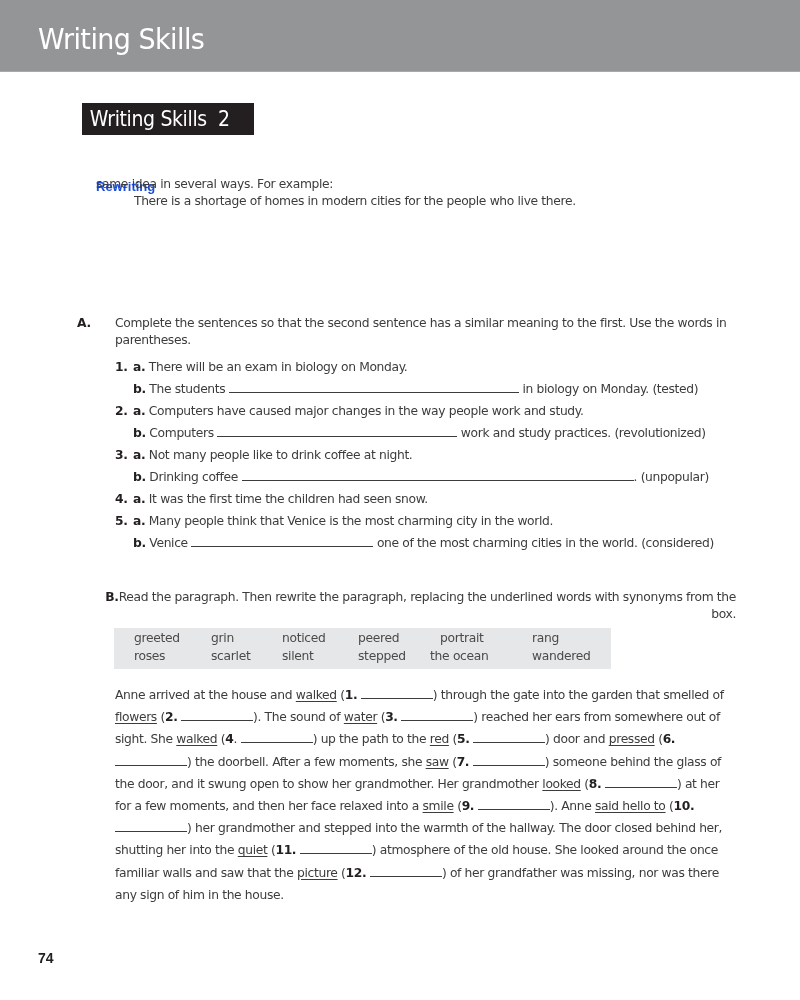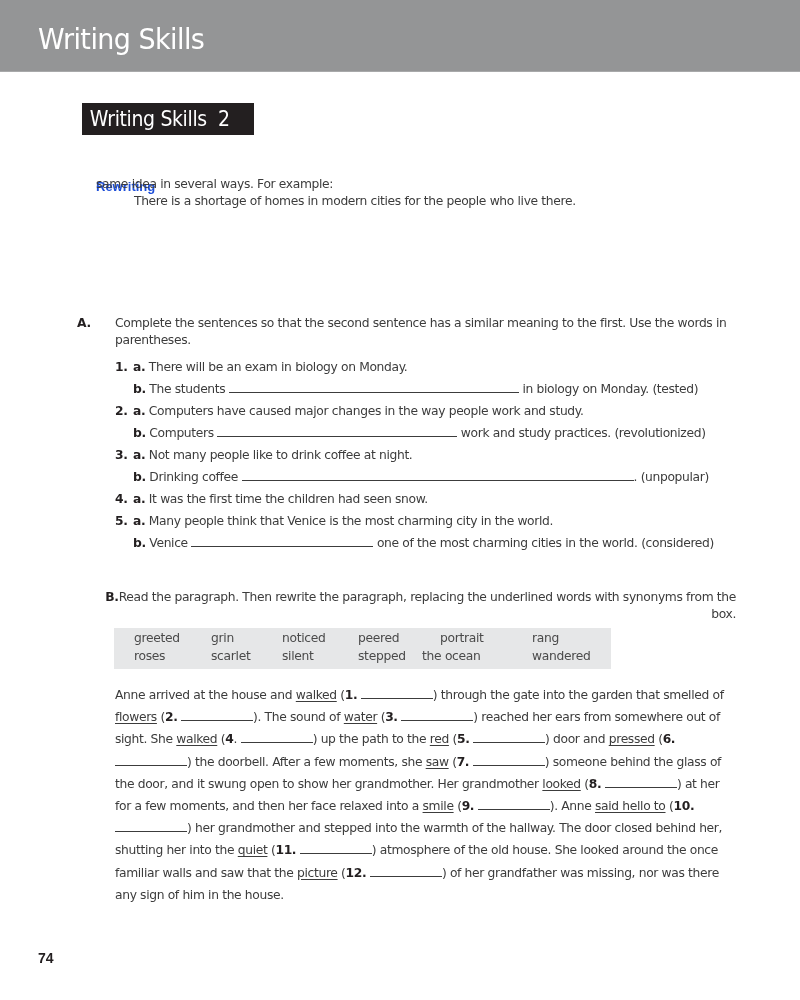--- a/index.html
+++ b/index.html
@@ -105,20 +105,20 @@
     <span class="word" style="left:20px;top:3px">greeted</span>
     <span class="word" style="left:97px;top:3px">grin</span>
     <span class="word" style="left:168px;top:3px">noticed</span>
     <span class="word" style="left:244px;top:3px">peered</span>
     <span class="word" style="left:326px;top:3px">portrait</span>
     <span class="word" style="left:418px;top:3px">rang</span>
     <span class="word" style="left:20px;top:21px">roses</span>
     <span class="word" style="left:97px;top:21px">scarlet</span>
     <span class="word" style="left:168px;top:21px">silent</span>
     <span class="word" style="left:244px;top:21px">stepped</span>
-    <span class="word" style="left:308px;top:21px">the ocean</span>
+    <span class="word" style="left:316px;top:21px">the ocean</span>
     <span class="word" style="left:418px;top:21px">wandered</span>
   </div>
 </div>
 
 <div class="para txt"><span>Anne arrived at the house and </span><span class="u">walked</span> (<span class="b">1.</span> <span class="pblank"></span><span>) through the gate into the garden that smelled of </span><span class="u">flowers</span> (<span class="b">2.</span> <span class="pblank"></span><span>). The sound of </span><span class="u">water</span> (<span class="b">3.</span> <span class="pblank"></span><span>) reached her ears from somewhere out of sight. She </span><span class="u">walked</span> (<span class="b">4</span>. <span class="pblank"></span><span>)  up the path to the </span><span class="u">red</span> (<span class="b">5.</span> <span class="pblank"></span><span>) door and </span><span class="u">pressed</span> (<span class="b">6.</span> <span class="pblank"></span><span>) the doorbell. After a few moments, she </span><span class="u">saw</span> (<span class="b">7.</span> <span class="pblank"></span><span>) someone behind the glass of the door, and it swung open to show her grandmother. Her grandmother </span><span class="u">looked</span> (<span class="b">8.</span> <span class="pblank"></span><span>) at her for a few moments, and then her face relaxed into a </span><span class="u">smile</span> (<span class="b">9.</span> <span class="pblank"></span><span>). Anne </span><span class="u">said hello to</span> (<span class="b">10.</span> <span class="pblank"></span><span>) her grandmother and stepped into the warmth of the hallway. The door closed behind her, shutting her into the </span><span class="u">quiet</span> (<span class="b">11.</span> <span class="pblank"></span><span>) atmosphere of the old house. She looked around the once familiar walls and saw that the </span><span class="u">picture</span> (<span class="b">12.</span> <span class="pblank"></span><span>) of her grandfather was missing, nor was there any sign of him in the house.</span></div>
 
 <div class="page-num">74</div>
 
 </body></html>

